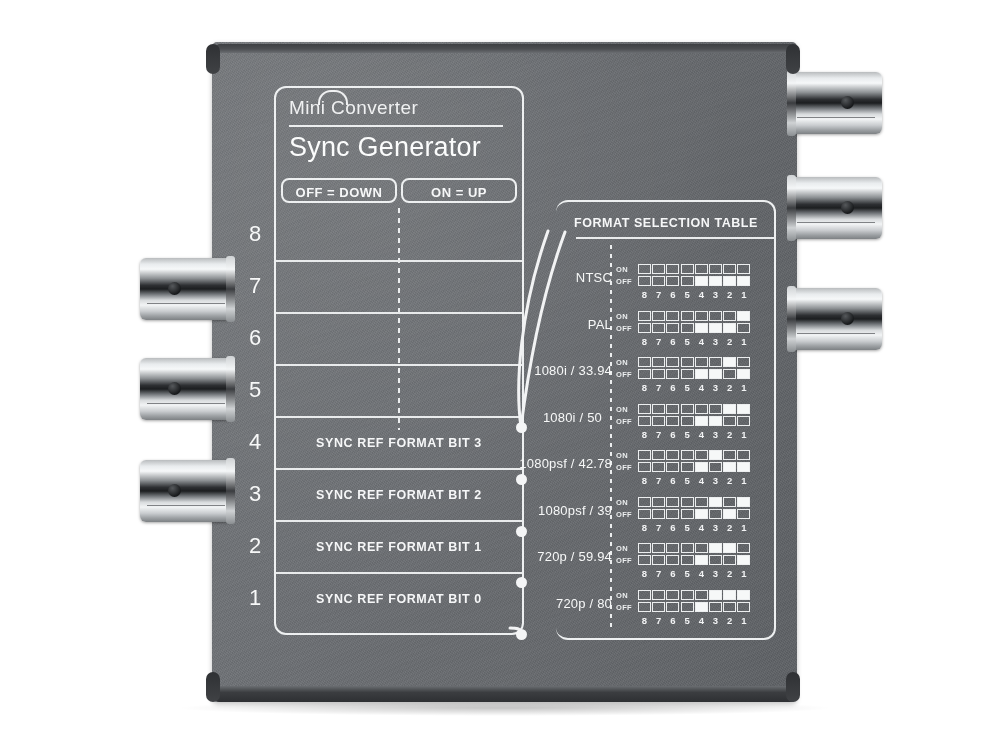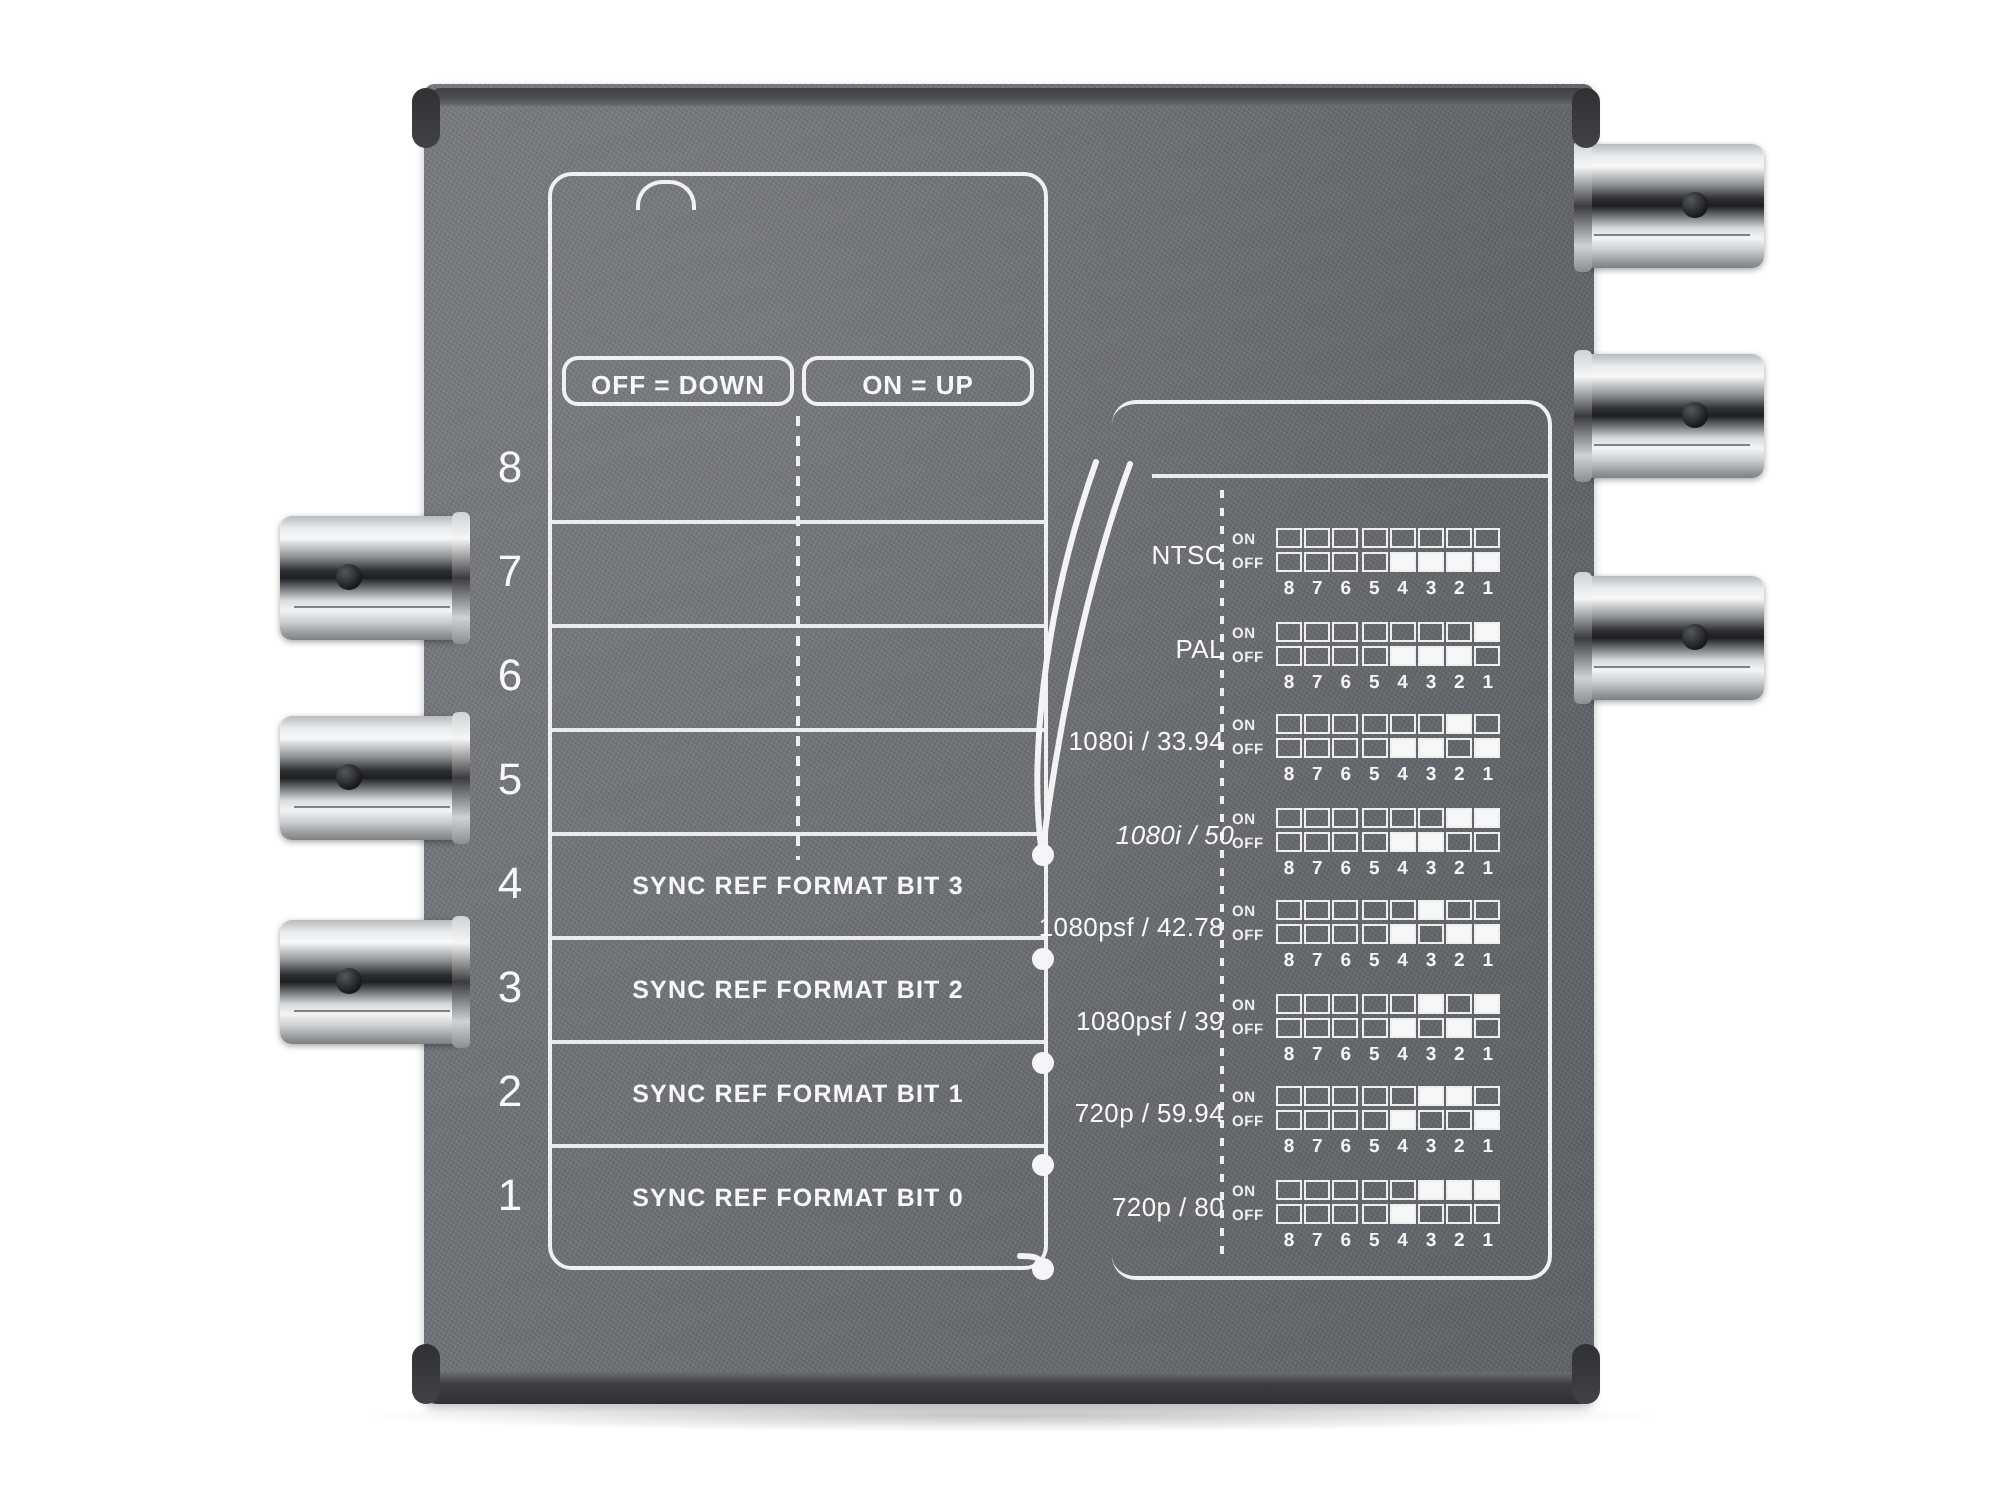--- a/index.html
+++ b/index.html
@@ -291,20 +291,25 @@
   <div id="top-bevel"></div>
   <div id="bottom-bevel"></div>
   <div class="foot" id="foot-tl"></div>
   <div class="foot" id="foot-tr"></div>
   <div class="foot" id="foot-bl"></div>
   <div class="foot" id="foot-br"></div>
 
   <div class="silk" id="panel-left"></div>
   <div id="mic-arc"></div>
 
+  <div id="title-block">
+    <div id="title-sub">Mini Converter</div>
+    <div id="title-rule"></div>
+    <div id="title-main">Sync Generator</div>
+  </div>
 
   <div class="pill" id="pill-off">OFF = DOWN</div>
   <div class="pill" id="pill-on">ON = UP</div>
 
   <div id="vdash"></div>
 
   <div id="switch-rows-host">
       <div class="num" style="left: 238px; top: 221px;">8</div>
       <div class="num" style="left: 238px; top: 273px;">7</div>
       <div class="rowline" style="top: 260px;"></div>
@@ -332,20 +337,21 @@
     <path d="M 521 634 C 521 628 516 628 510 628" fill="none" stroke="#f2f3f4" stroke-width="3" stroke-linecap="round"></path>
   </svg>
 
   <div class="leaddot" style="left:516px; top:422px;"></div>
   <div class="leaddot" style="left:516px; top:474px;"></div>
   <div class="leaddot" style="left:516px; top:526px;"></div>
   <div class="leaddot" style="left:516px; top:577px;"></div>
   <div class="leaddot" style="left:516px; top:629px;"></div>
 
   <div class="silk" id="panel-right"></div>
+  <div id="fst-title">FORMAT SELECTION TABLE</div>
   <div id="fst-rule"></div>
   <div id="fst-vdash"></div>
   <div id="format-rows-host">
       <div class="fmt-row" style="left: 556px; top: 262px; width: 220px;">
         <div class="fmt-name" style="right: 164px;">NTSC</div>
         <div class="dipgrid" style="left: 60px; top: 2px;">
           <div class="dip-onoff on">ON</div>
           <div class="dip-onoff off">OFF</div>
           <div class="cells">
             <div class="cell empty" style="left: 0px; top: 0px;"></div>
@@ -441,21 +447,21 @@
             <div class="dipnum" style="left: 28.4px;">6</div>
             <div class="dipnum" style="left: 42.6px;">5</div>
             <div class="dipnum" style="left: 56.8px;">4</div>
             <div class="dipnum" style="left: 71px;">3</div>
             <div class="dipnum" style="left: 85.2px;">2</div>
             <div class="dipnum" style="left: 99.4px;">1</div>
           </div>
         </div>
       </div>
       <div class="fmt-row" style="left: 556px; top: 401.5px; width: 220px;">
-        <div class="fmt-name" style="right: 159px; font-style: italic;">1080i / 50</div>
+        <div class="fmt-name" style="right: 174px;">1080i / 50</div>
         <div class="dipgrid" style="left: 60px; top: 2px;">
           <div class="dip-onoff on">ON</div>
           <div class="dip-onoff off">OFF</div>
           <div class="cells">
             <div class="cell empty" style="left: 0px; top: 0px;"></div>
             <div class="cell empty" style="left: 14.2px; top: 0px;"></div>
             <div class="cell empty" style="left: 28.4px; top: 0px;"></div>
             <div class="cell empty" style="left: 42.6px; top: 0px;"></div>
             <div class="cell empty" style="left: 56.8px; top: 0px;"></div>
             <div class="cell empty" style="left: 71px; top: 0px;"></div>

